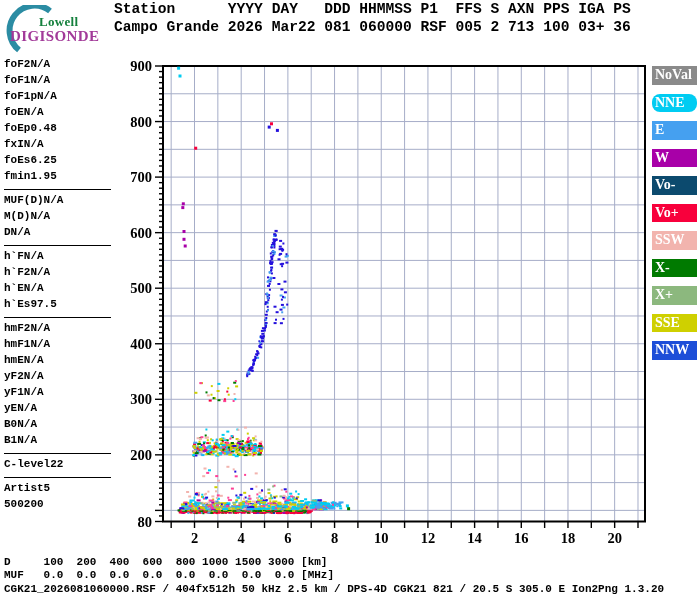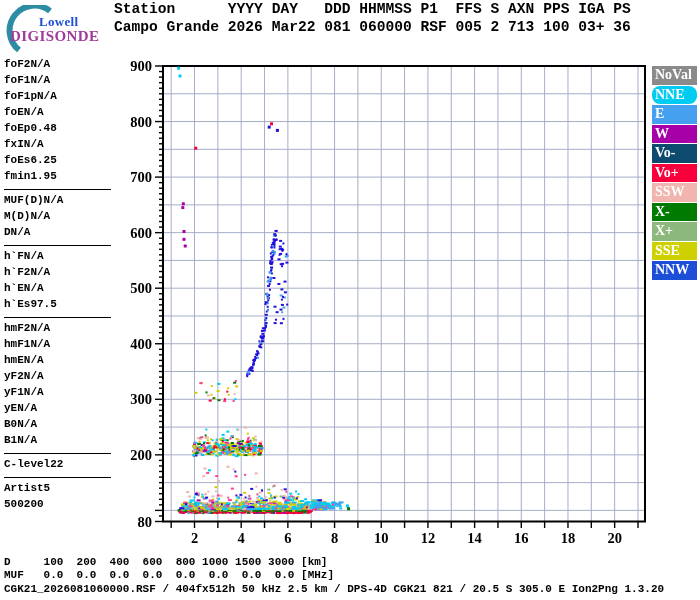--- a/index.html
+++ b/index.html
@@ -8,37 +8,37 @@
     background:#ffffff;
     font-family:"Liberation Mono","DejaVu Sans Mono",monospace;
     color:#000;
   }
   .mono{font-family:"Liberation Mono","DejaVu Sans Mono",monospace;font-weight:bold;color:#000;}
   
   .logo{position:absolute;left:2px;top:2px;width:112px;height:50px;}
   .logo .arc{position:absolute;left:4px;top:3px;}
   .logo .lowell{
     position:absolute;left:37px;top:12px;font:bold 13px "Liberation Serif",serif;
-    color:#1d4ed8;letter-spacing:.3px;
+    color:#15803d;letter-spacing:.3px;
   }
   .logo .digisonde{
     position:absolute;left:8px;top:26px;font:bold 15px "Liberation Serif",serif;
     color:#a23a99;letter-spacing:.4px;
   }
   
   .header{position:absolute;left:114px;top:0;}
   .header div{white-space:pre;font-size:14.6px;line-height:18px;}
   
   .params{position:absolute;left:4px;top:57px;width:107px;}
   .param-row{display:flex;height:16px;
     font-size:11px;line-height:15px;white-space:pre;}
   .param-div{border-top:1px solid #000;margin:4px 0 3px 0;height:0;}
   
   .legend{position:absolute;left:652px;top:66px;width:45px;}
-  .legend-item{height:18.5px;margin-bottom:1px;padding-left:3px;
+  .legend-item{height:18.5px;margin-bottom:9px;padding-left:3px;
     font:bold 14px "Liberation Serif",serif;color:#fff;line-height:18px;}
   
   .footer{position:absolute;left:4px;top:556px;}
   .footer div{white-space:pre;font-size:11px;line-height:13.4px;}
   
   #plot{position:absolute;left:0;top:0;pointer-events:none;}
   .ticklabel{font:bold 14.5px "Liberation Serif",serif;fill:#000;}
 </style>
 </head>
 <body>

